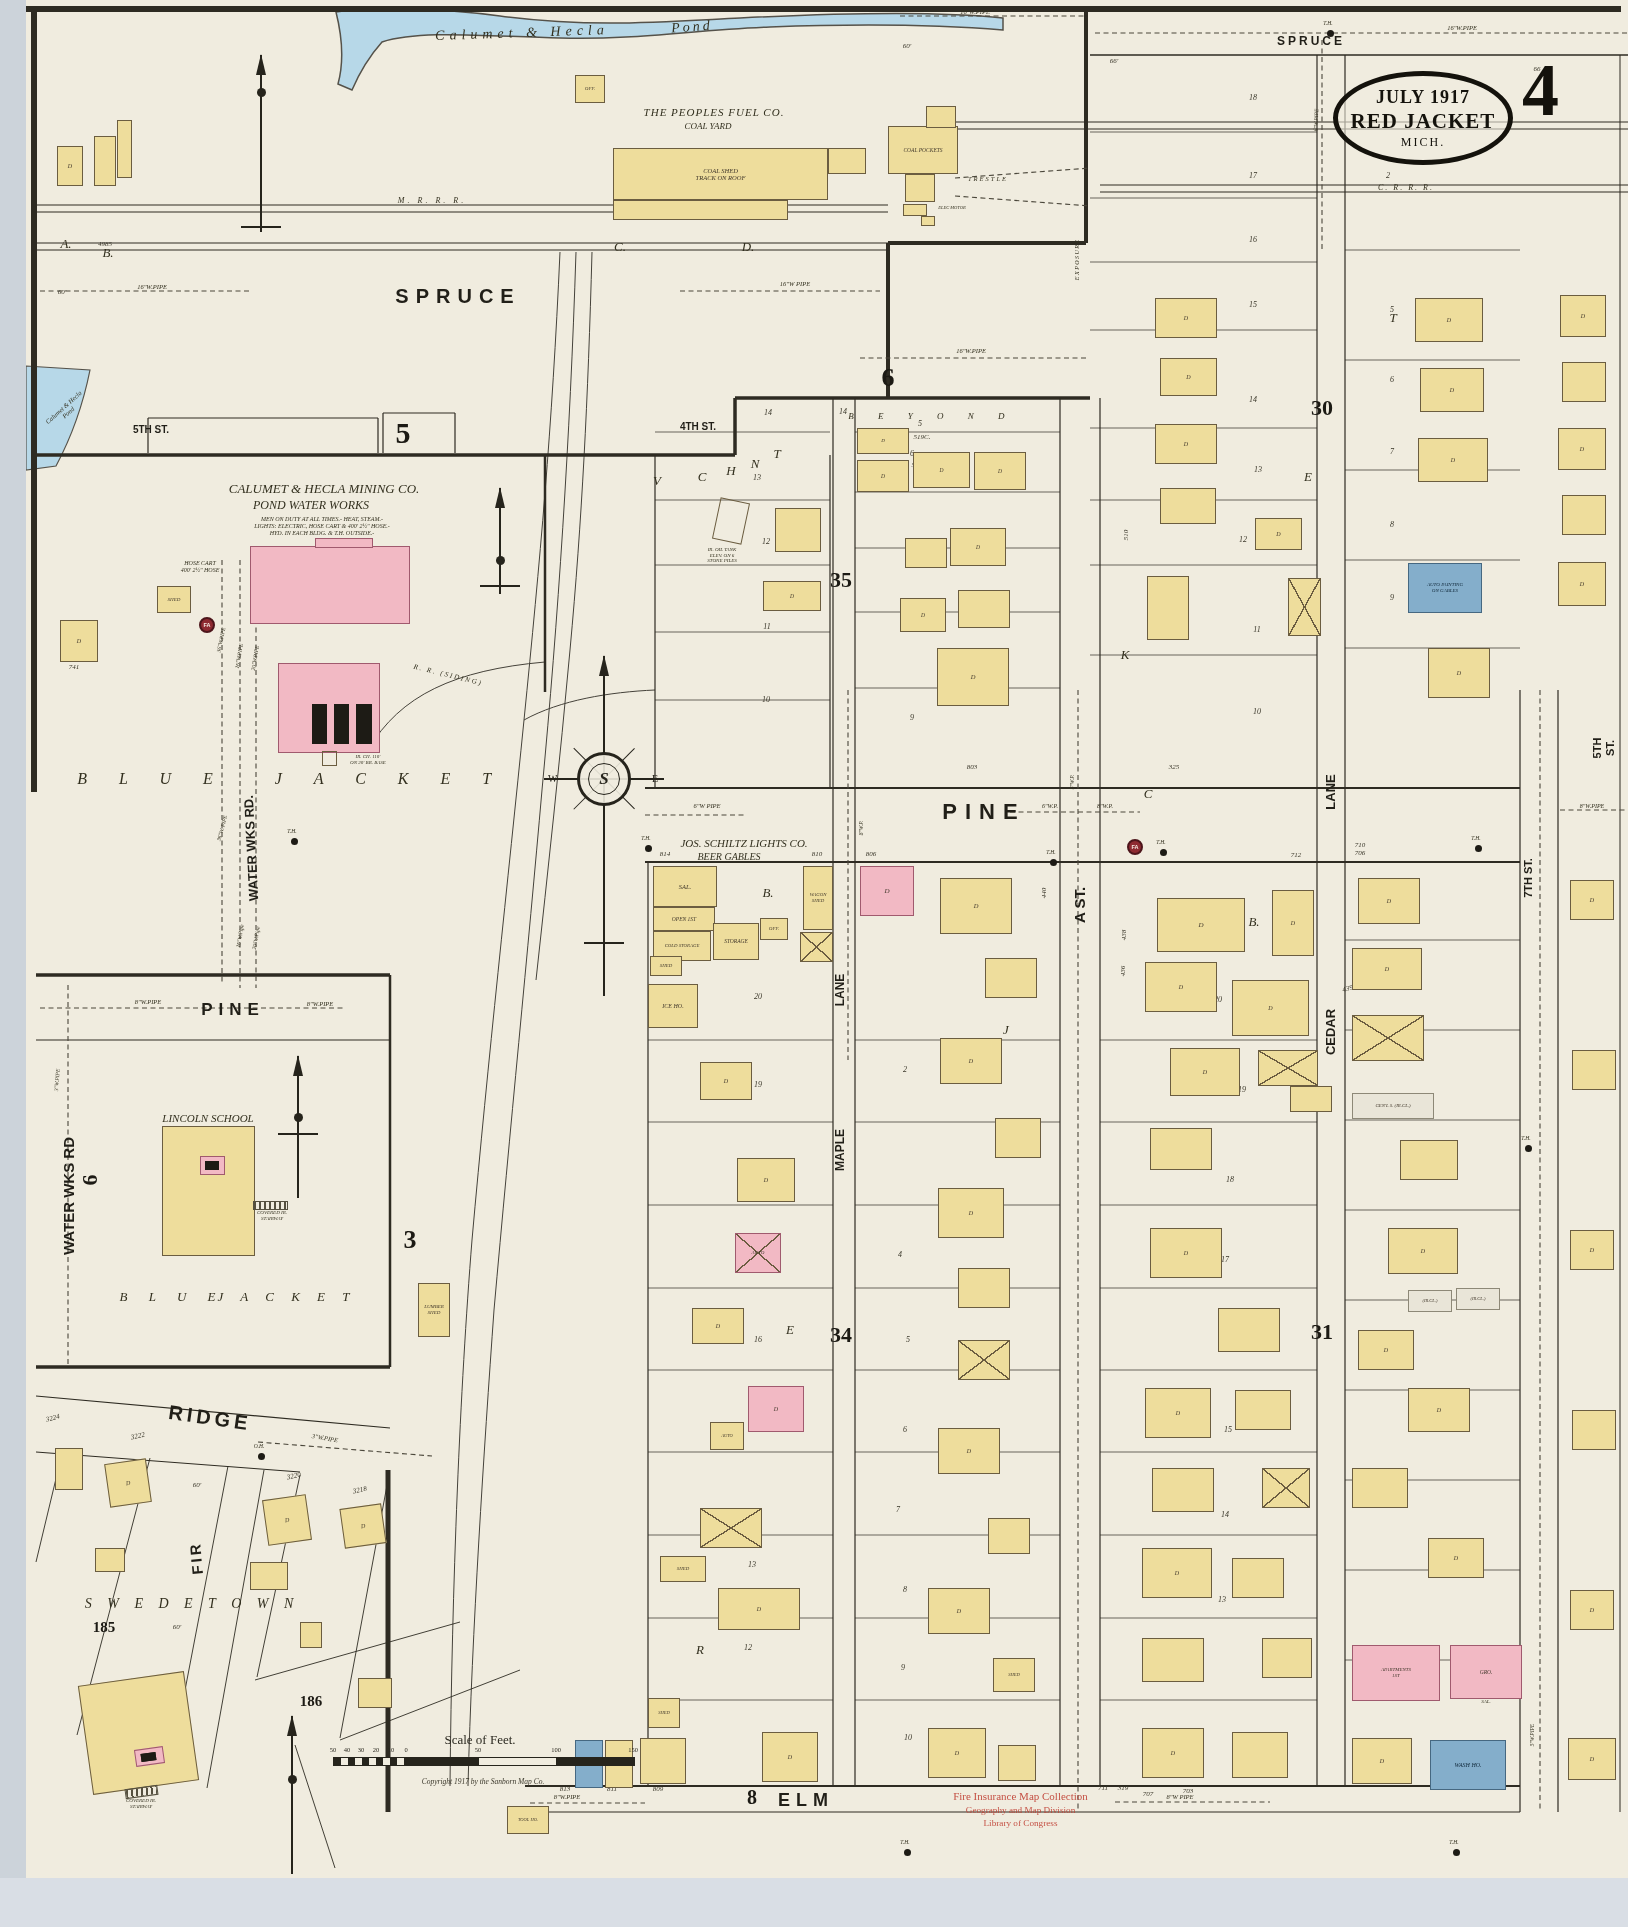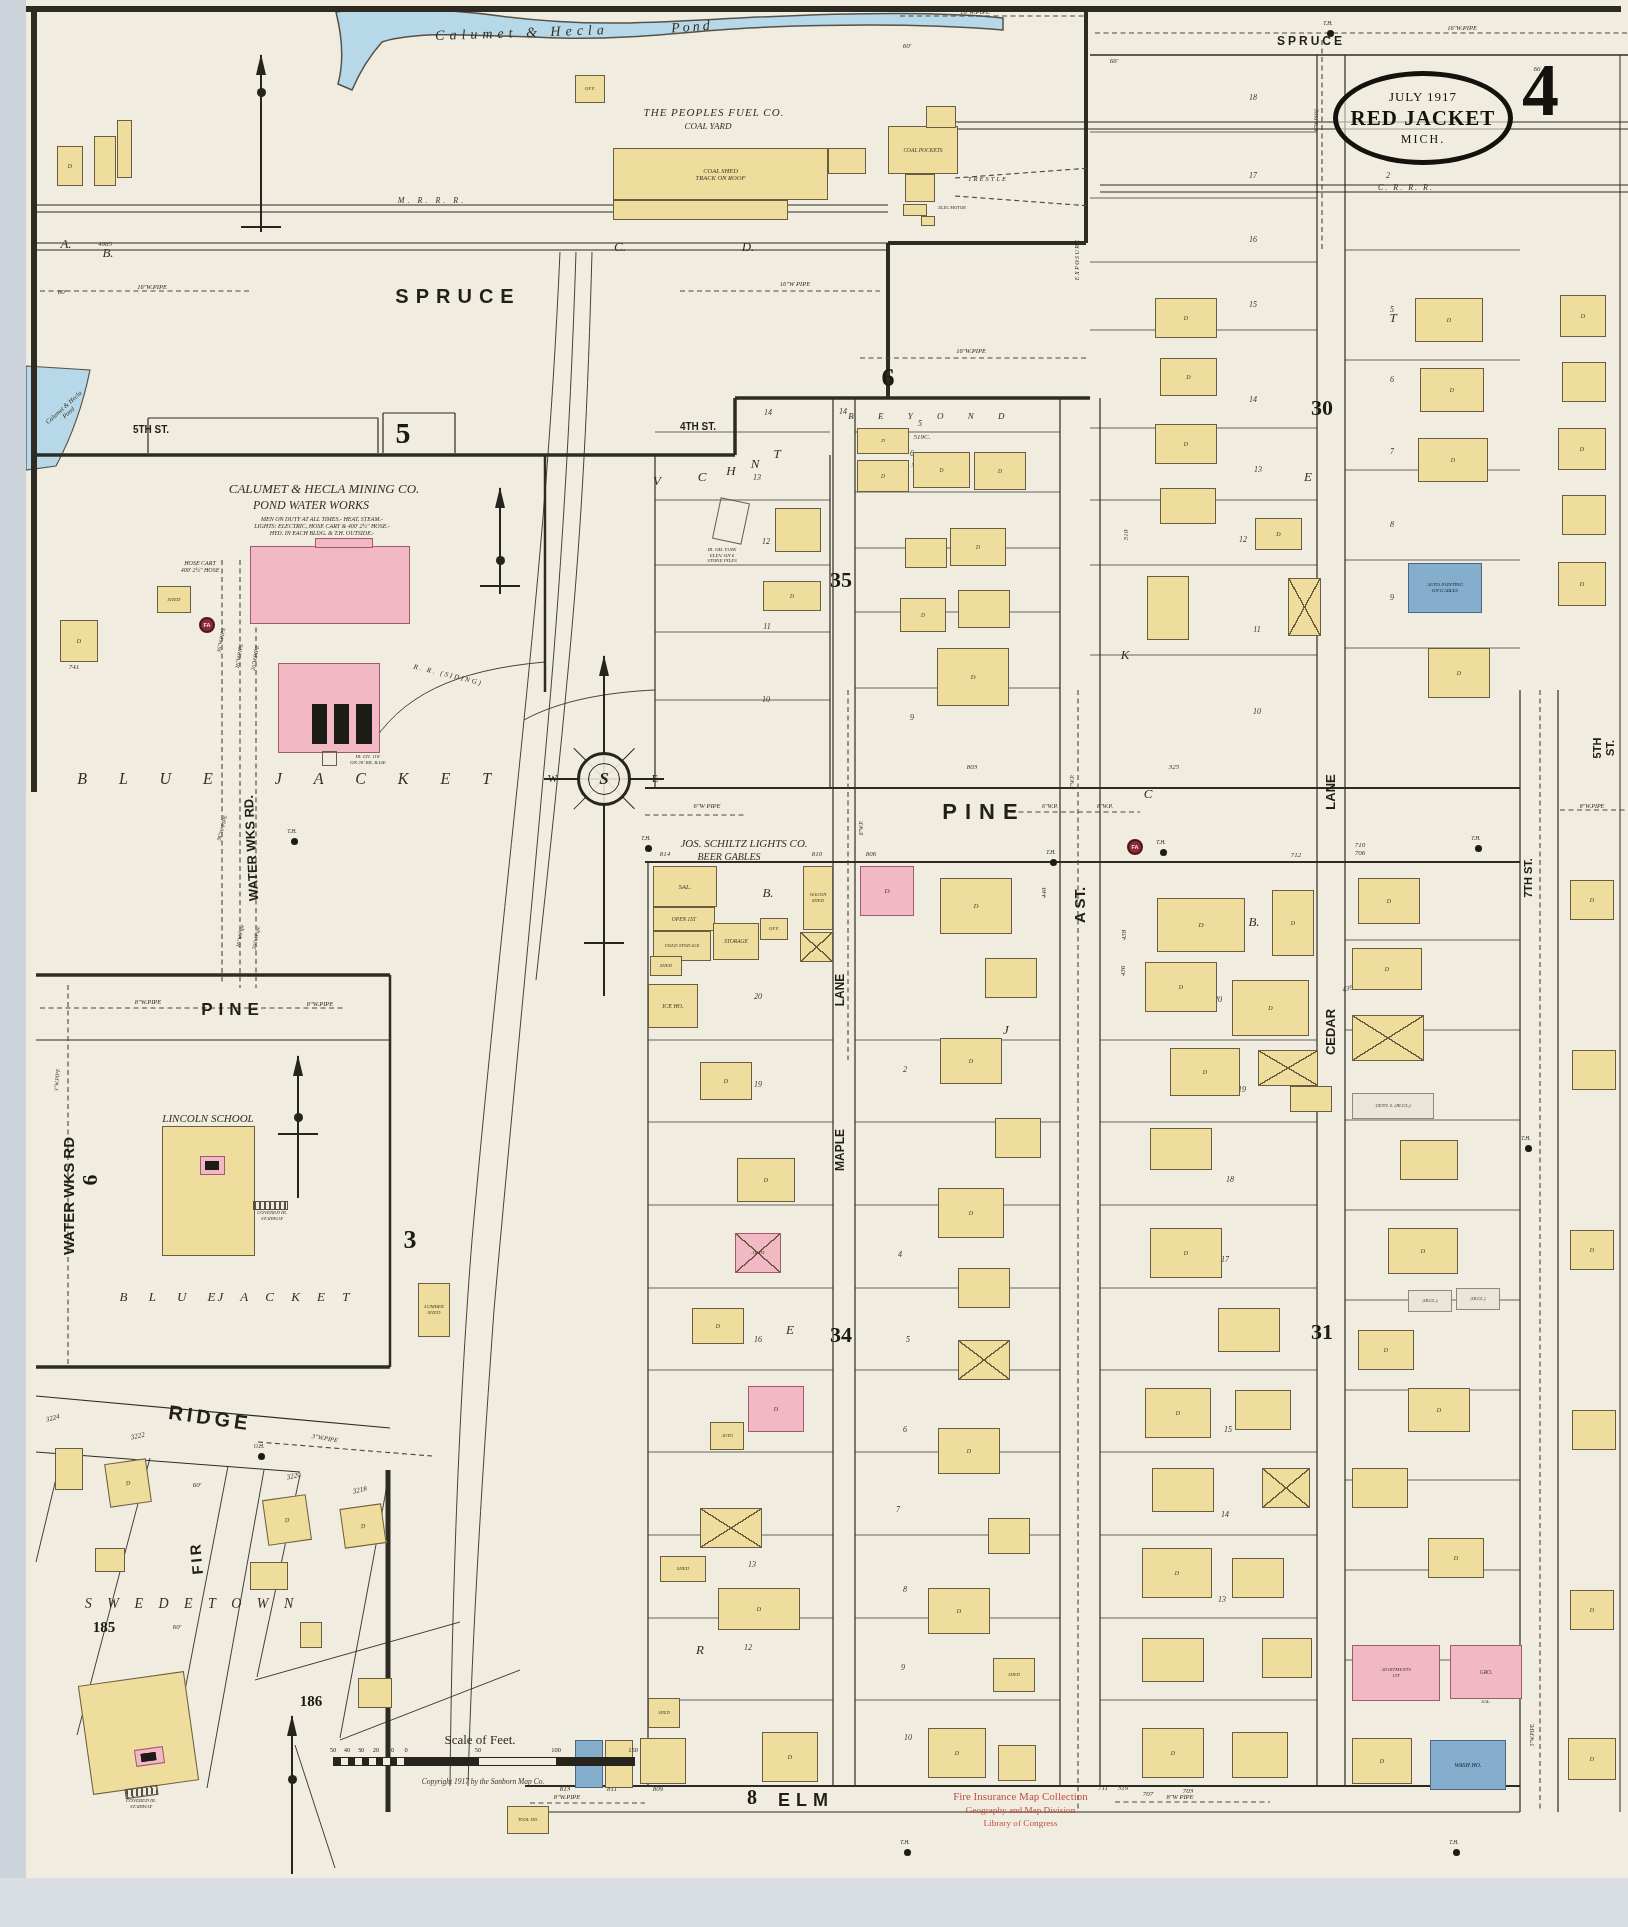--- a/index.html
+++ b/index.html
@@ -42,21 +42,21 @@
   .compass i{position:absolute;display:block;}
   .spk{height:1.4px;background:#26241c;top:-.7px;}
   .ring{border-radius:50%;}
   .r1{width:48px;height:48px;left:-27.5px;top:-27.5px;border:3.5px solid #26241c;background:rgba(240,236,223,.9);}
   .r2{width:30px;height:30px;left:-16.5px;top:-16.5px;border:1.5px solid #26241c;background:transparent;}
   .mono{position:absolute;left:0;top:0;transform:translate(-50%,-50%);font:italic bold 17px "Liberation Serif",serif;color:#26241c;}
   .cw,.ce{position:absolute;top:-6px;font:10px "Liberation Serif",serif;color:#26241c;}
   .cw{left:-56px;}.ce{left:48px;}
   .cart{position:absolute;left:1333px;top:71px;width:170px;height:84px;border:5px solid #14120c;border-radius:50%;
         text-align:center;color:#14120c;display:flex;flex-direction:column;justify-content:center;gap:1px;background:rgba(240,236,223,.6);}
-  .c1{font-size:13px;letter-spacing:1px;}.c2{font-size:21px;letter-spacing:1px;font-weight:bold;}.c3{font-size:12px;letter-spacing:2px;}
+  .c1{font-size:18px;letter-spacing:1px;font-weight:bold;}.c2{font-size:21px;letter-spacing:1px;font-weight:bold;}.c3{font-size:12px;letter-spacing:2px;}
   .shno{position:absolute;left:1522px;top:48px;font-weight:bold;font-size:74px;color:#14120c;}
   .stamp{position:absolute;left:923px;top:1789px;width:195px;text-align:center;color:#c04034;opacity:.9;line-height:1.4;}
   .s1{font-size:11px;}.s2,.s3{font-size:9.2px;}
   .sctitle{position:absolute;left:480px;top:1740px;transform:translate(-50%,-50%);font-size:13px;color:#2b2920;}
   .bar{position:absolute;left:333px;top:1757px;width:300px;height:7px;border:1px solid #26241c;box-sizing:content-box;background:#f0ecdf;}
   .bar i{position:absolute;top:0;height:7px;display:block;}
   .ba{left:0;width:73px;background:repeating-linear-gradient(90deg,#26241c 0 7px,#f0ecdf 7px 14px);}
   .bb{left:73px;width:72px;background:#26241c;}
   .bc{left:145px;width:77px;background:#f0ecdf;}
   .bd{left:222px;width:78px;background:#26241c;}

